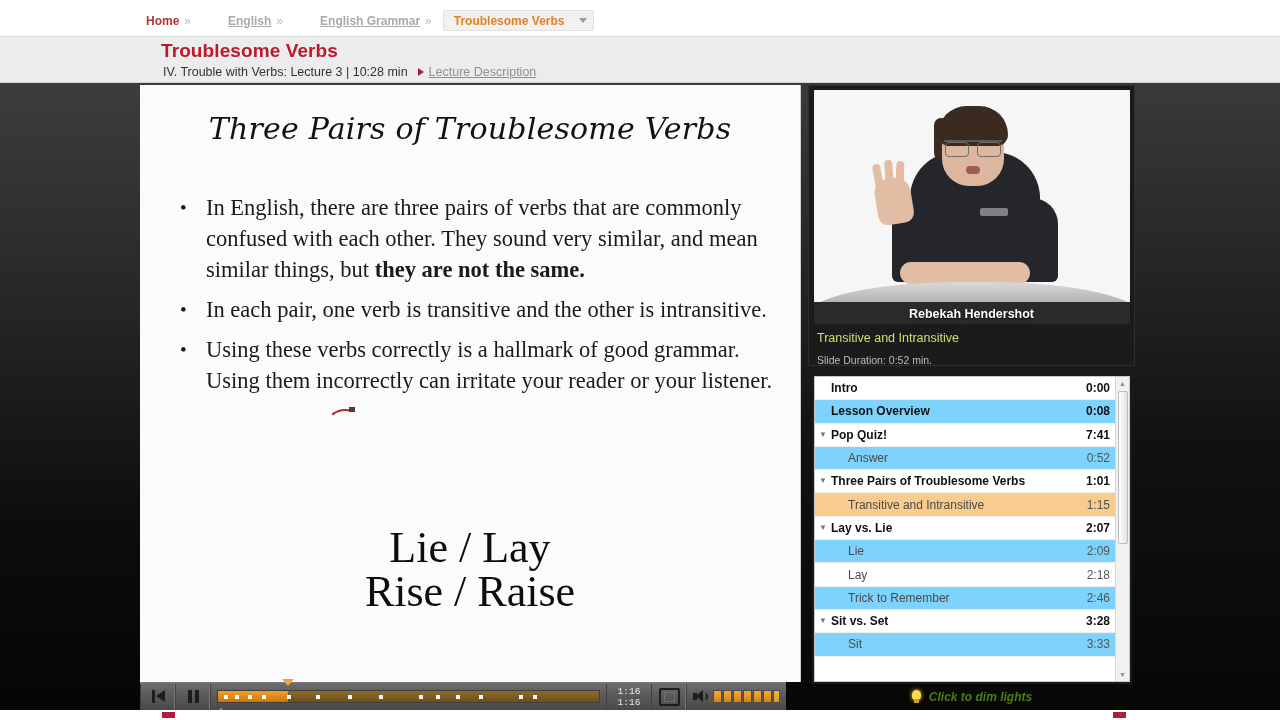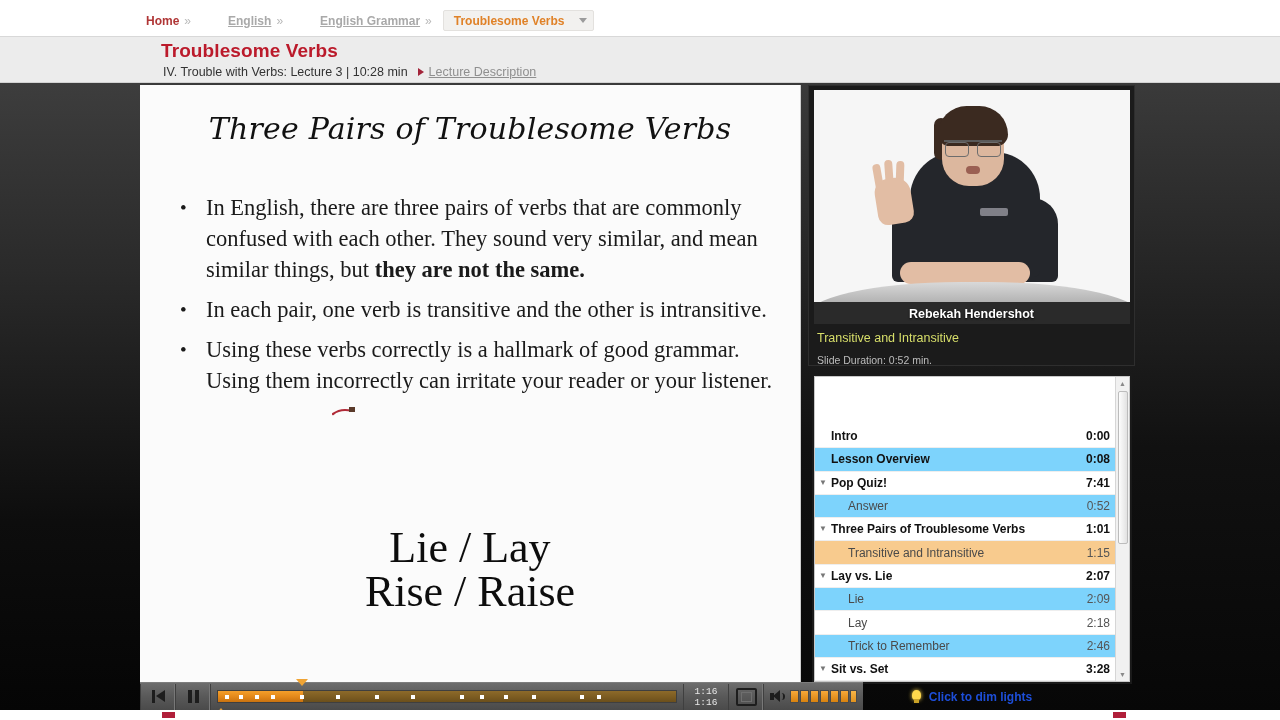--- a/index.html
+++ b/index.html
@@ -234,21 +234,21 @@
     box-sizing: border-box;
   }
   .chapter-scroll {
     position: relative;
     width: 316px; height: 306px;
     background: #ffffff;
     border: 1px solid #c8c8c8;
     box-sizing: border-box;
     overflow: hidden;
   }
-  .chapter-list { width: 301px; margin-top: 48px; }
+  .chapter-list { width: 301px; }
   .chapter-row {
     display: flex; align-items: center;
     height: 23.3px;
     font-size: 12px;
     border-bottom: 1px solid #eeeeee;
     box-sizing: border-box;
     padding-right: 6px;
   }
   .chapter-row.alt { background: #7dd3fc; }
   .chapter-row.white { background: #ffffff; }
@@ -281,38 +281,38 @@
     top: 14px; height: 153px;
     background: linear-gradient(90deg,#fdfdfd,#e2e2e2);
     border: 1px solid #bcbcbc; border-radius: 2px;
     box-sizing: border-box;
   }
 
   
   .dim-lights {
     position: absolute; left: 808px; top: 686px; width: 327px; height: 22px;
     display: flex; align-items: center; justify-content: center;
-    color: #1d4ed8; font-size: 12px; font-weight: bold;
+    color: #4d7c0f; font-size: 12px; font-weight: bold; font-style: italic;
   }
   .bulb {
     width: 11px; height: 14px; margin-right: 7px; position: relative;
   }
   .bulb .glass {
     position: absolute; left: 1px; top: 0; width: 9px; height: 10px;
     background: #ffd84d; border-radius: 50% 50% 40% 40%;
     box-shadow: 0 0 4px #ffd84d;
   }
   .bulb .base {
     position: absolute; left: 3px; top: 9px; width: 5px; height: 4px;
     background: #c9a227;
   }
 
   
   .controls {
-    position: absolute; left: 140px; top: 682px; width: 723px; height: 28px;
+    position: absolute; left: 140px; top: 682px; width: 646px; height: 28px;
     background: linear-gradient(180deg,#6d6d6d 0%, #595959 50%, #4a4a4a 100%);
     border-top: 1px solid #7d7d7d;
     display: flex; align-items: center;
     box-sizing: border-box;
   }
   .ctrl-btn {
     width: 34px; height: 26px;
     display: flex; align-items: center; justify-content: center;
     border-right: 1px solid #3f3f3f;
     box-shadow: inset -1px 0 0 #787878;

